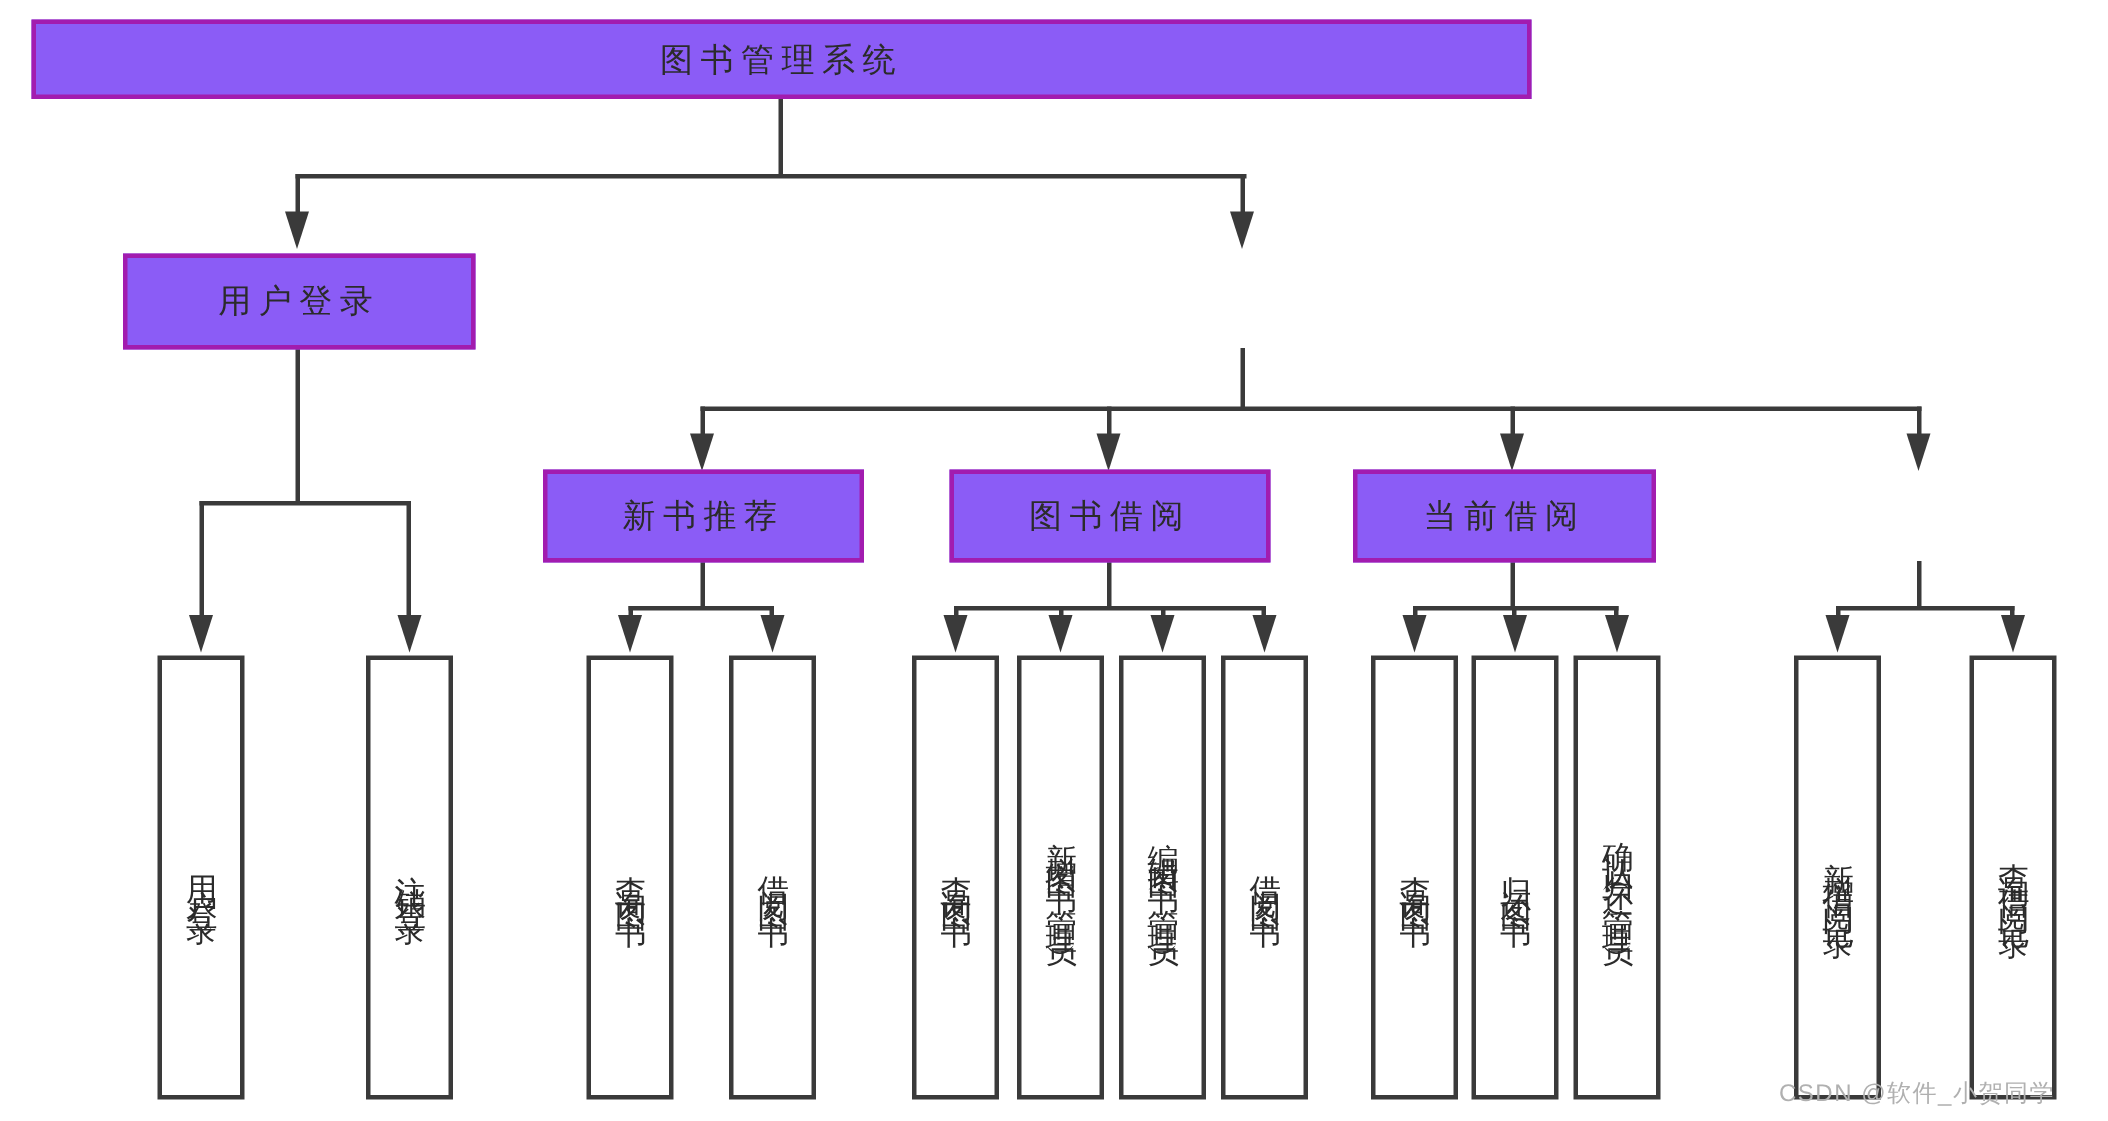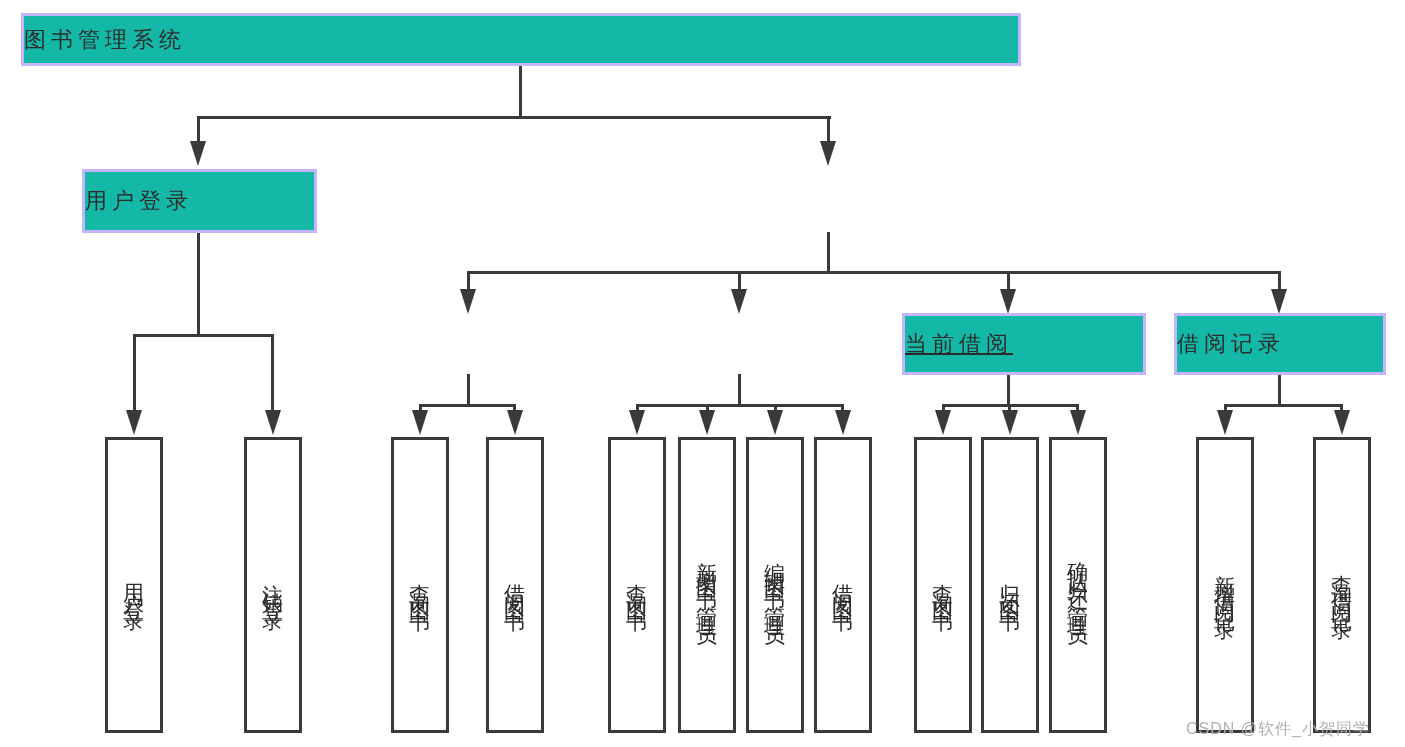--- a/index.html
+++ b/index.html
@@ -2,22 +2,22 @@
 <html><head>
 <meta charset="utf-8">
 <style>
   html,body { margin:0; padding:0; background:#ffffff; }
   .canvas {
     position:relative; width:1405px; height:747px; background:#ffffff;
     font-family:"Liberation Sans", sans-serif; overflow:hidden;
   }
   
   .node {
-    position:absolute; box-sizing:border-box; background:#14b8a6;
-    border:3px solid #c4b5fd; display:flex; align-items:center; 
+    position:absolute; box-sizing:border-box; background:#8b5cf6;
+    border:3px solid #a21caf; display:flex; align-items:center; justify-content:center;
     font-size:22px; letter-spacing:5px; color:#2b2b2b; white-space:nowrap;
   }
   
   .leaf {
     position:absolute; top:437px; width:58px; height:296px; box-sizing:border-box;
     background:#ffffff; border:3px solid #3a3a3a;
     display:flex; align-items:center; justify-content:center;
   }
   .leaf .vtext {
     writing-mode:vertical-rl; text-orientation:mixed;
@@ -35,21 +35,21 @@
     position:absolute; left:1186px; top:719px; z-index:5;
     font-size:16px; letter-spacing:1px; color:#b0b0b0; white-space:nowrap;
   }
 
   
   .n-root     { left:21px;   top:13px;  width:1000px; height:53px; }
   .n-login    { left:82px;   top:169px; width:235px;  height:64px; }
   .n-mgmt     { left:712px;  top:169px; width:235px;  height:64px; }
   .n-newbook  { left:362px;  top:313px; width:214px;  height:62px; }
   .n-borrow   { left:633px;  top:313px; width:214px;  height:62px; }
-  .n-current  { left:902px;  top:313px; width:244px;  height:62px;text-decoration:underline; }
+  .n-current  { left:902px;  top:313px; width:202px;  height:62px; }
   .n-records  { left:1174px; top:313px; width:212px;  height:62px; }
 
   
   .lf-login1 { left:105px; }  .lf-login2 { left:244px; }
   .lf-new1   { left:391px; }  .lf-new2   { left:486px; }
   .lf-bor1   { left:608px; }  .lf-bor2   { left:678px; }
   .lf-bor3   { left:746px; }  .lf-bor4   { left:814px; }
   .lf-cur1   { left:914px; }  .lf-cur2   { left:981px; }
   .lf-cur3   { left:1049px; } .lf-rec1   { left:1196px; }
   .lf-rec2   { left:1313px; }
@@ -119,25 +119,28 @@
   <div class="ah" style="left:1217px; top:410px;"></div>
   <div class="v" style="left:1340px; top:404px; height:10px;"></div>
   <div class="ah" style="left:1334px; top:410px;"></div>
 
   <div class="node n-root">
     <span>图书管理系统</span>
   </div>
   <div class="node n-login">
     <span>用户登录</span>
   </div>
+  <div class="node n-newbook">
+    <span>新书推荐</span>
+  </div>
+  <div class="node n-borrow">
+    <span>图书借阅</span>
+  </div>
   <div class="node n-current">
     <span>当前借阅</span>
-  </div>
-  <div class="node n-records">
-    <span>借阅记录</span>
   </div>
 
   <div class="leaf lf-login1">
     <span class="vtext">用户登录</span>
   </div>
   <div class="leaf lf-login2">
     <span class="vtext">注销登录</span>
   </div>
 
   <div class="leaf lf-new1">

